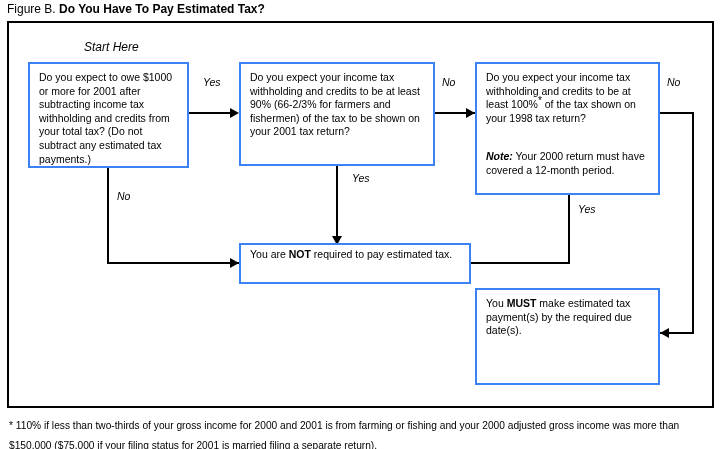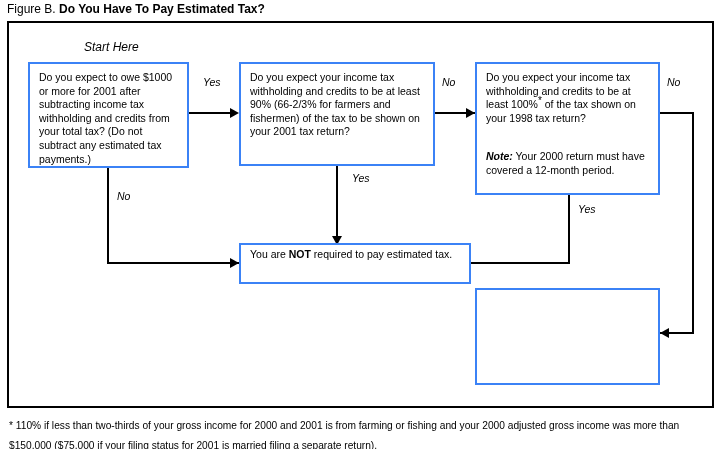--- a/index.html
+++ b/index.html
@@ -166,20 +166,23 @@
       <span>Your 2000 return must have covered a 12-month period.</span></p>
   </div>
 
   <div class="node" id="node-not">
     <p><span>You are</span>
       <span class="b">NOT</span>
       <span>required to pay estimated tax.</span></p>
   </div>
 
   <div class="node" id="node-must">
+    <p><span>You</span>
+      <span class="b">MUST</span>
+      <span>make estimated tax payment(s) by the required due date(s).</span></p>
   </div>
 
   <div class="hline" style="left:189px; top:112px; width:42px;"></div>
   <div class="arrow arrow-right" style="left:230px; top:108px;"></div>
   <div class="edge-label" style="left:203px; top:76px;">Yes</div>
 
   <div class="vline" style="left:107px; top:168px; height:96px;"></div>
   <div class="hline" style="left:107px; top:262px; width:132px;"></div>
   <div class="arrow arrow-right" style="left:230px; top:258px;"></div>
   <div class="edge-label" style="left:117px; top:190px;">No</div>

